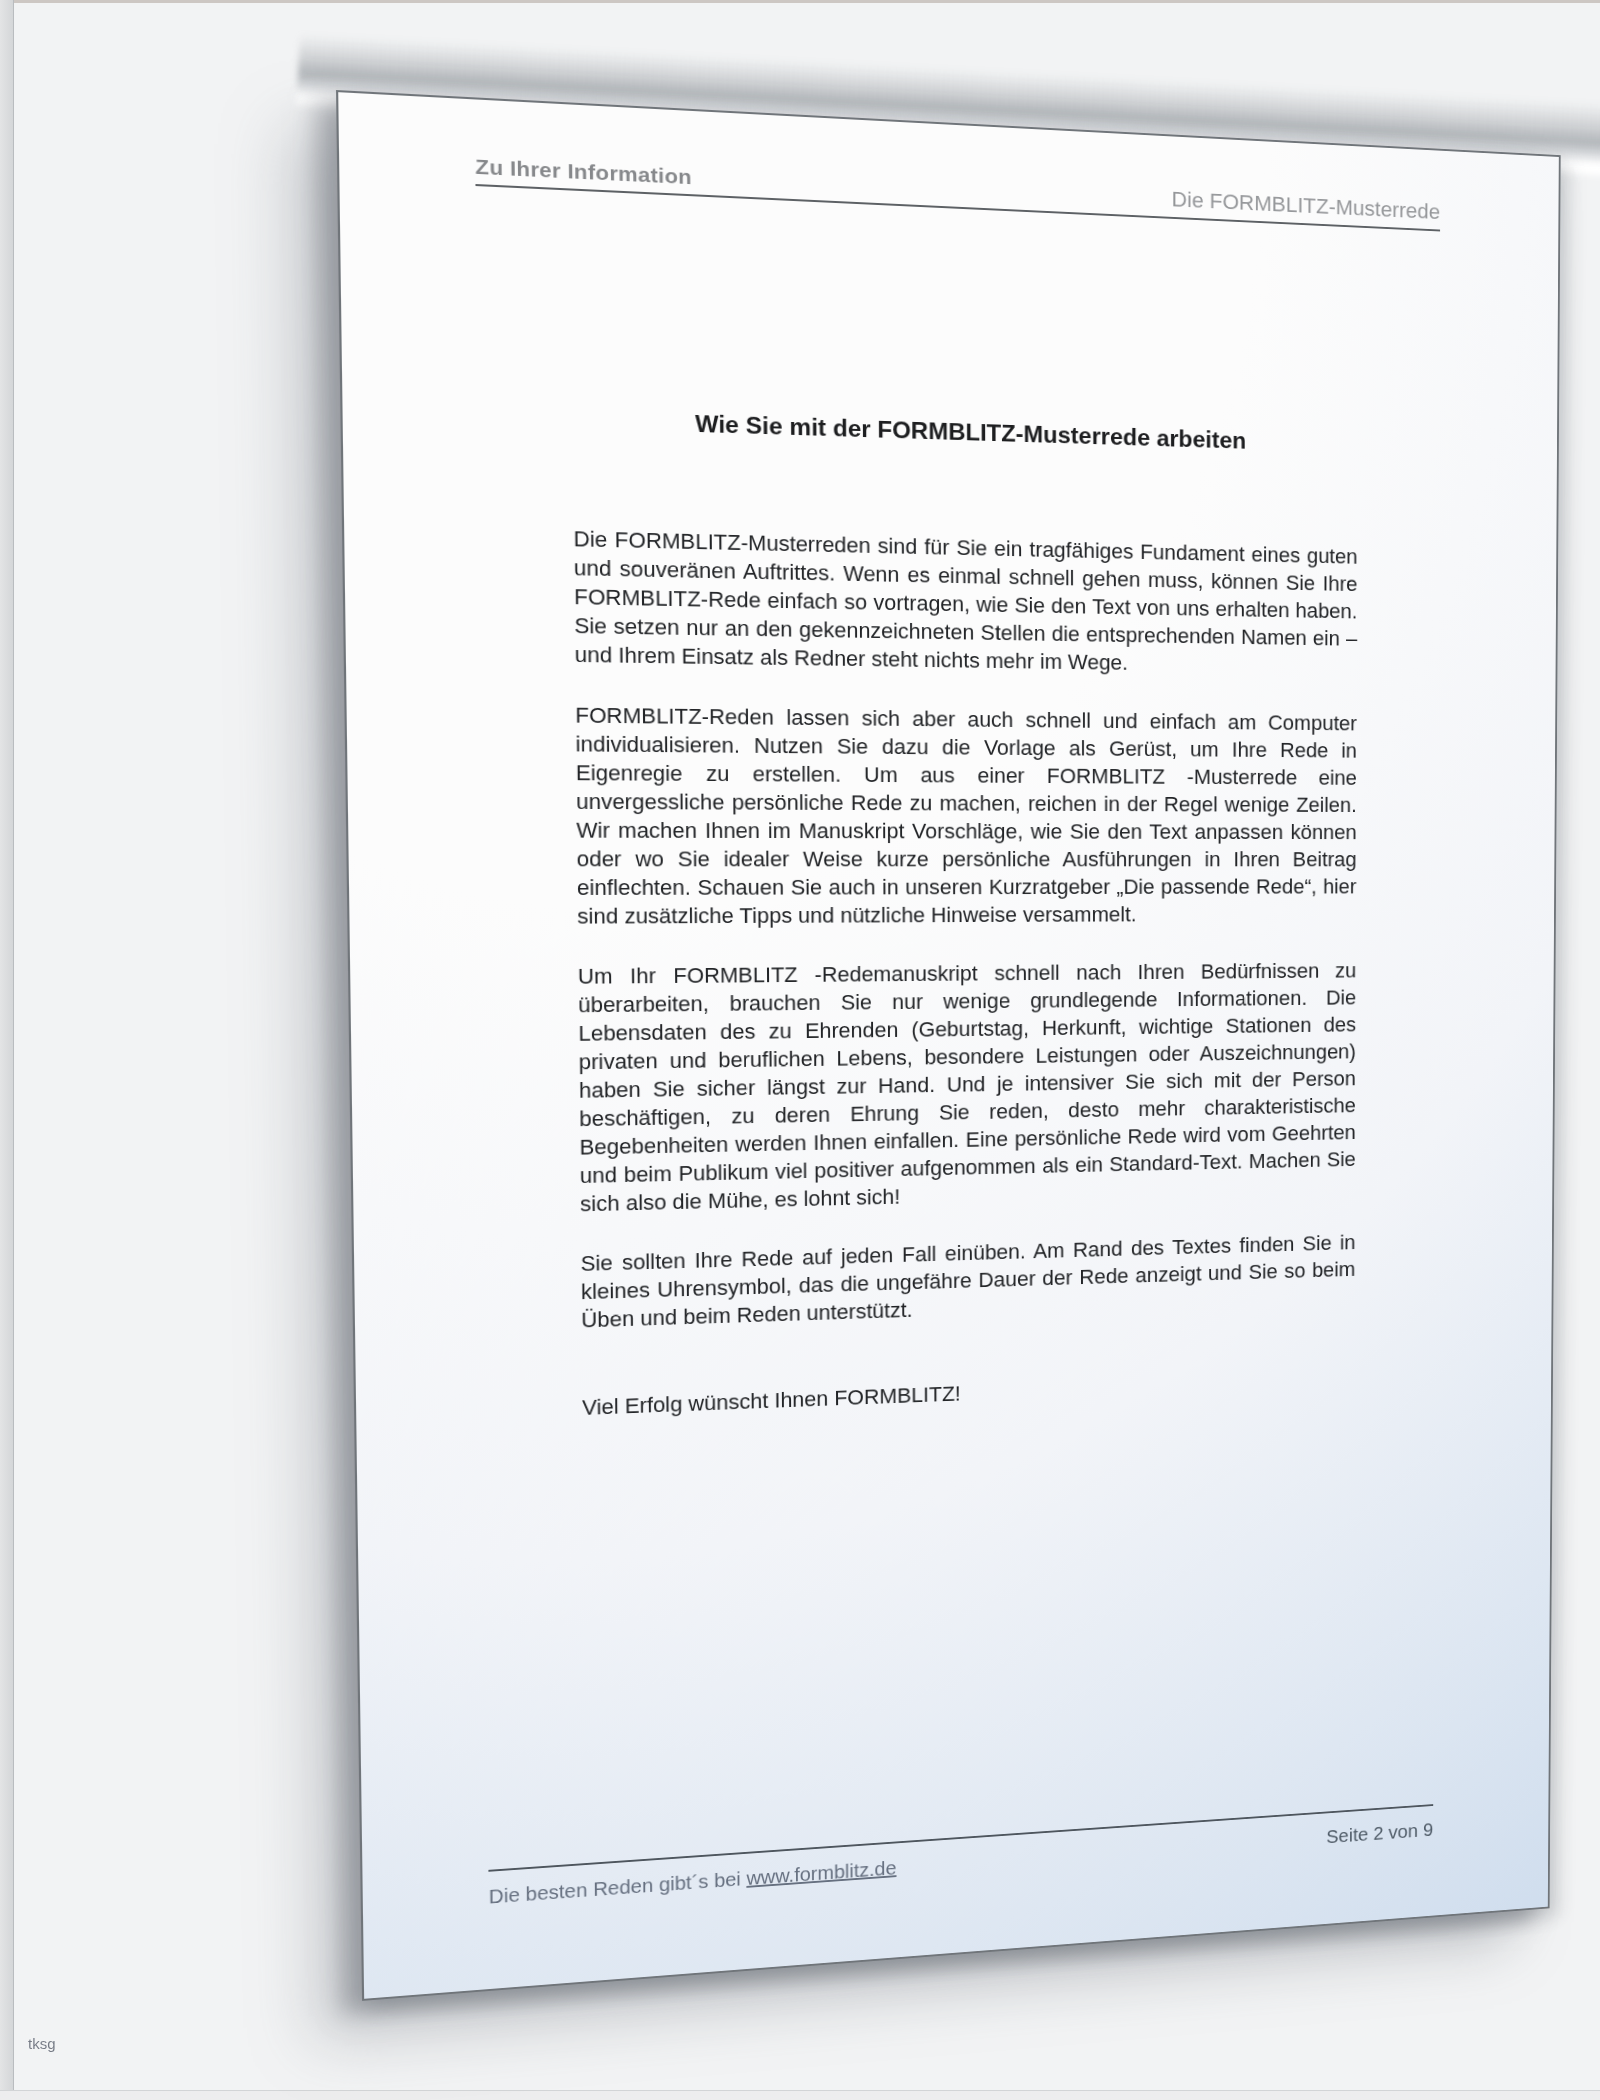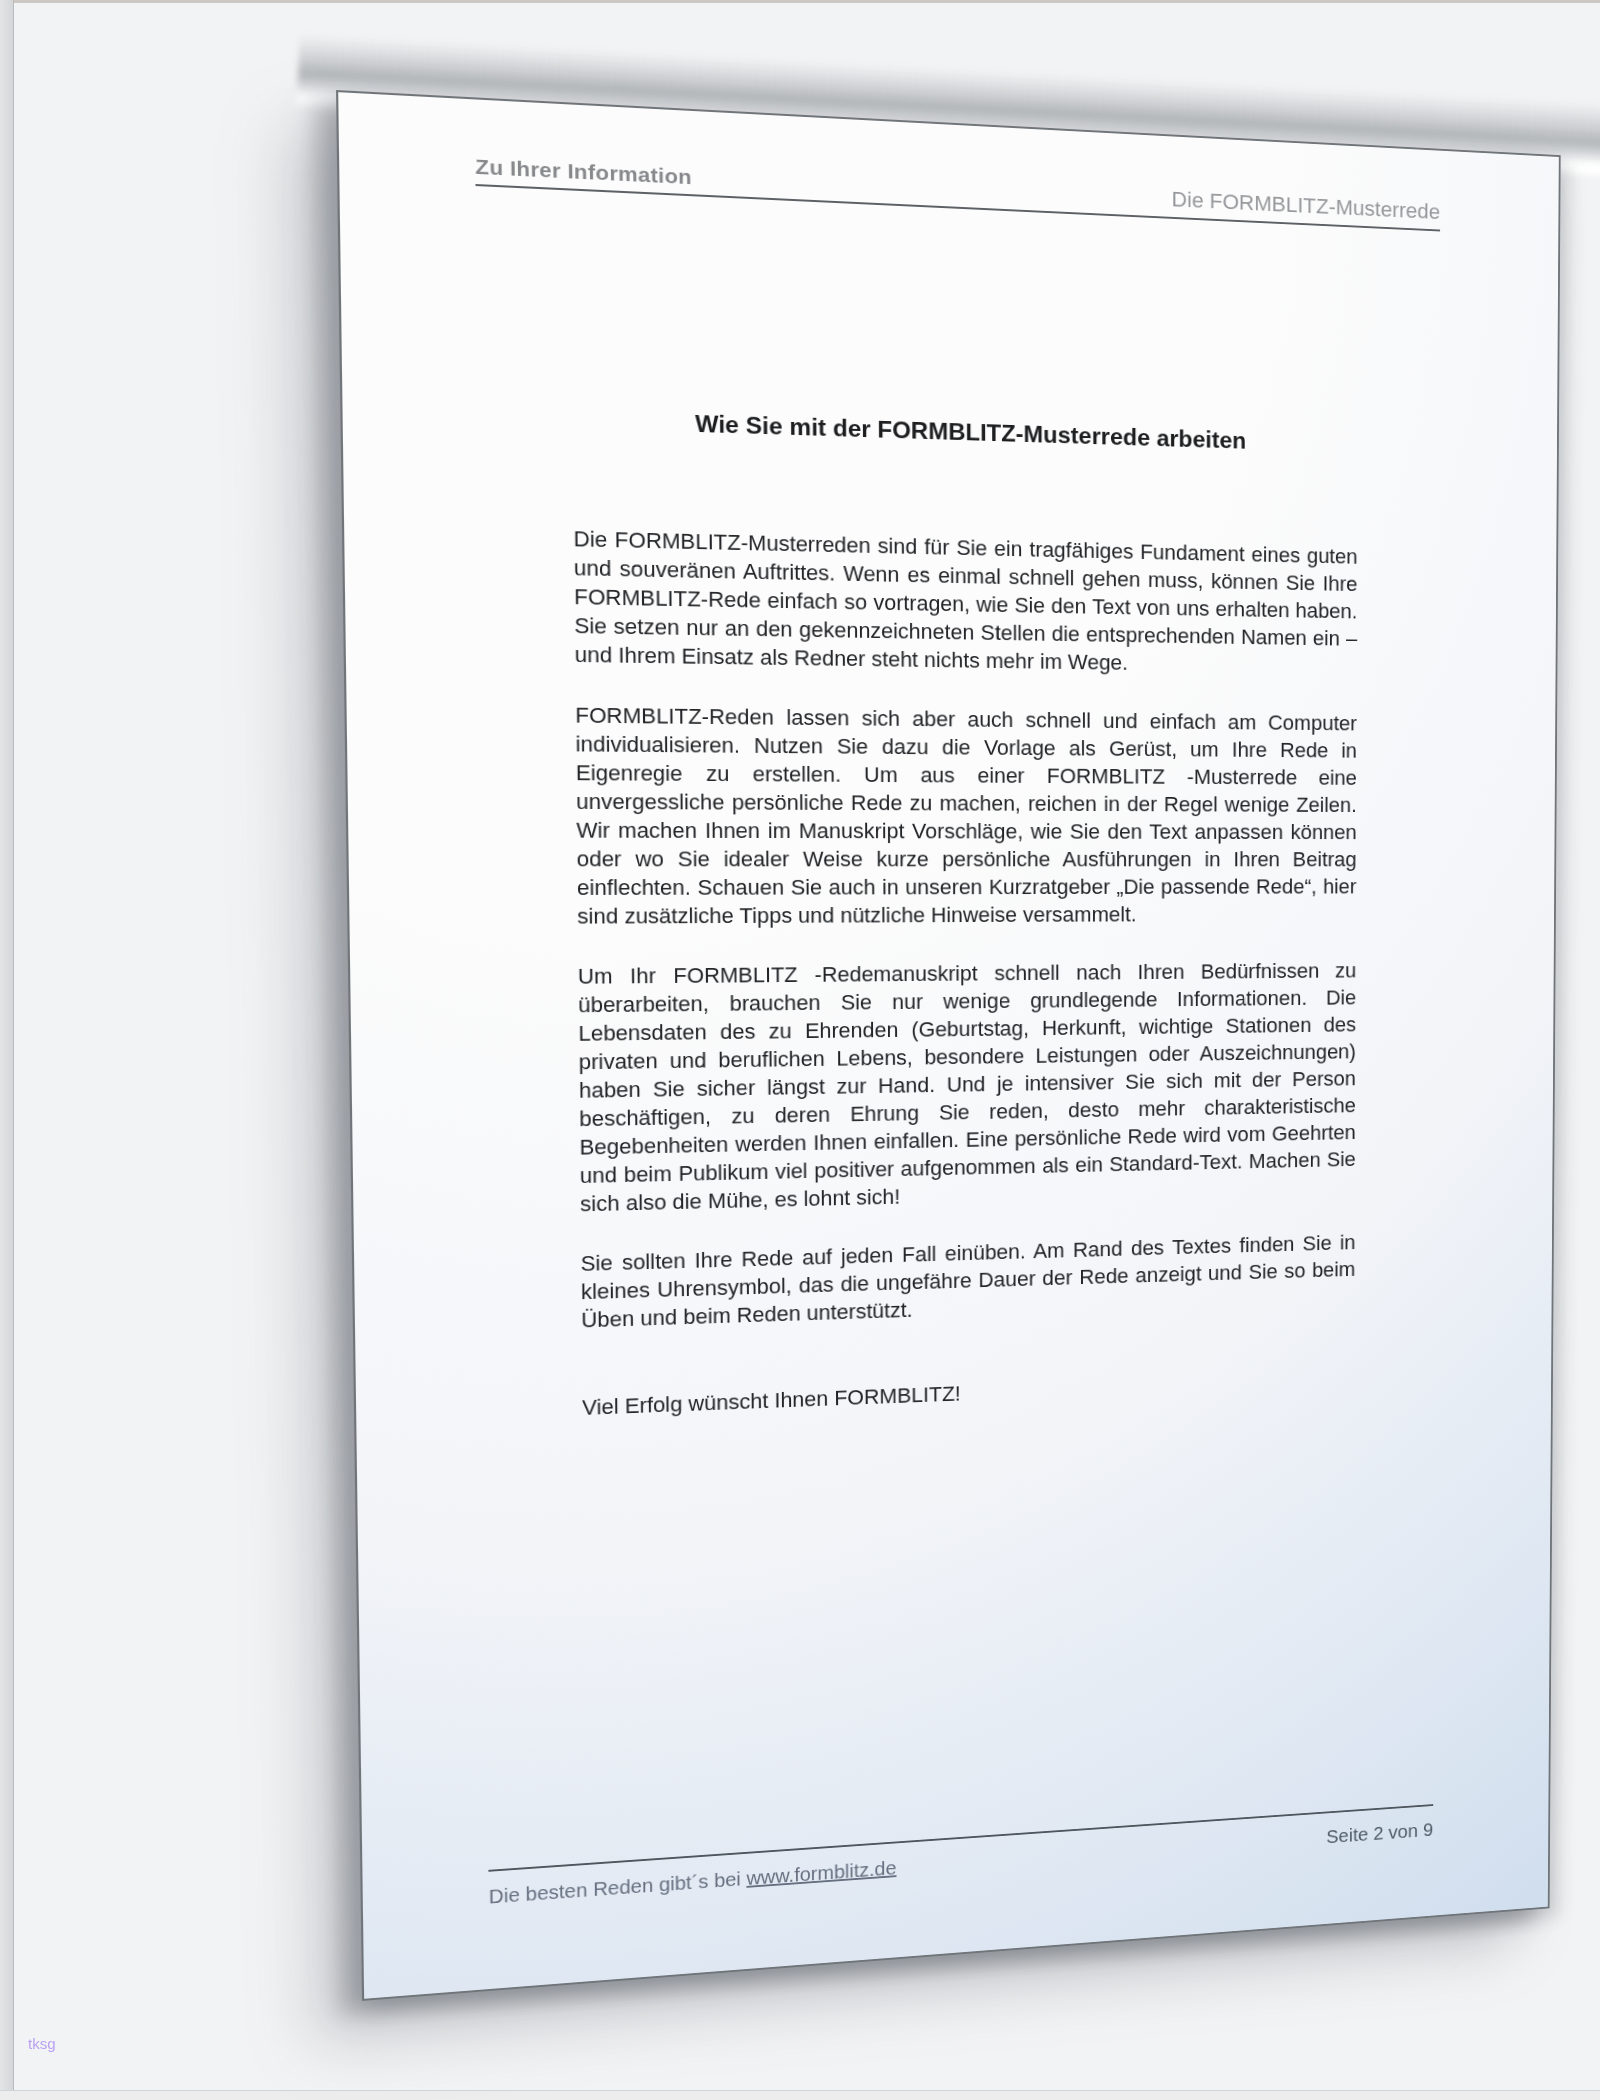--- a/index.html
+++ b/index.html
@@ -54,21 +54,21 @@
   }
   .closing{margin-top:61px !important;text-align:left !important;}
   .page-footer{
     position:absolute;left:120px;right:128px;top:1786px;
     border-top:2px solid #4e565e;padding-top:15px;
     display:flex;justify-content:space-between;align-items:flex-start;
   }
   .ft-left{font-size:20px;color:#667080;}
   .ft-left a{color:#667080;text-decoration:underline;cursor:pointer;}
   .ft-right{font-size:20px;color:#4e5a66;}
-  .watermark{position:absolute;left:28px;top:2035px;font-size:15px;color:#8b5cf6;opacity:0.55;}
+  .watermark{position:absolute;left:28px;top:2035px;font-size:15px;color:#0f172a;opacity:0.55;}
 </style>
 </head>
 <body>
 
 <div class="scene">
   <div class="frame-top"></div>
   <div class="frame-left"></div>
   <div class="frame-bottom"></div>
 
   <div class="curl-band"></div>

